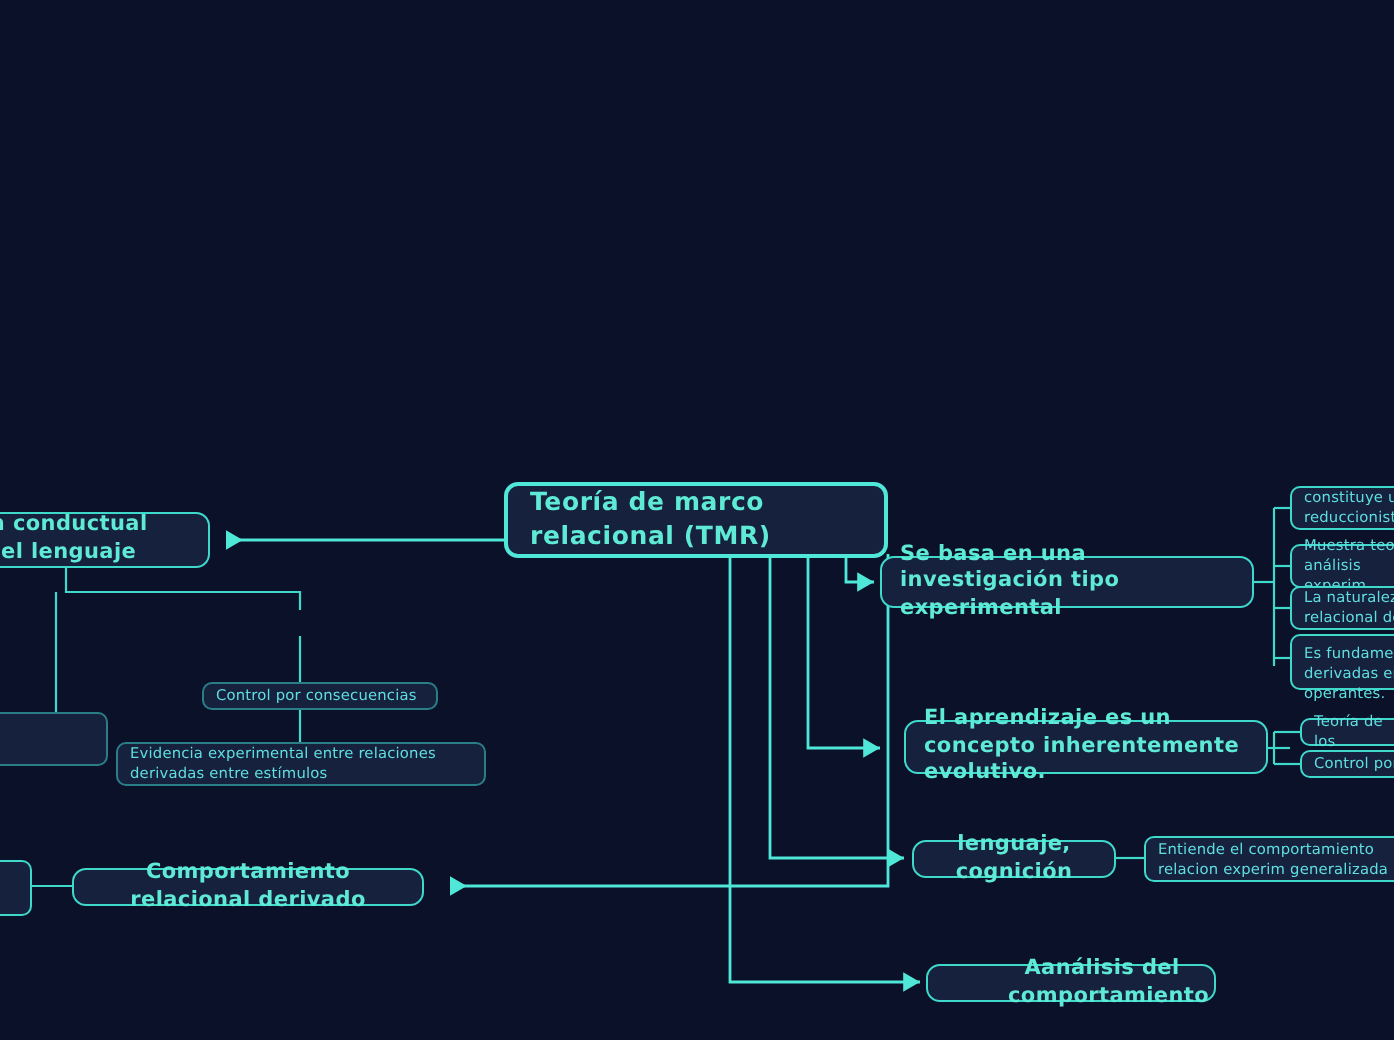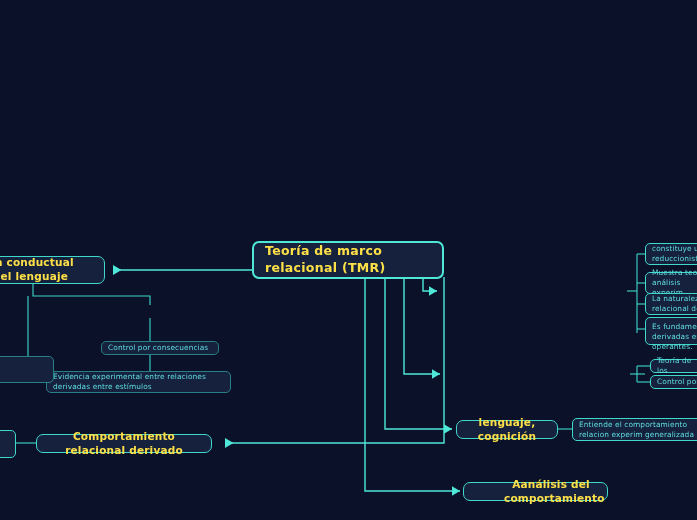--- a/index.html
+++ b/index.html
@@ -20,21 +20,21 @@
     left: 0; top: 0;
     width: 697px;
     height: 520px;
     pointer-events: none;
   }
   .node {
     position: absolute;
     box-sizing: border-box;
     border-radius: 7px;
     background: #16213e;
-    color: #fde047;
+    color: #5eead4;
     display: flex;
     align-items: center;
     z-index: 2;
   }
   .node.root {
     border: 2px solid #4fe8d8;
     font-size: 12.5px;
     font-weight: bold;
     line-height: 1.35;
     letter-spacing: 0.3px;
@@ -124,53 +124,59 @@
 
   <div class="node branch" style="left:-40px; top:256px; width:145px; height:28px;">
     <span class="txt">ación conductual dio del lenguaje</span>
   </div>
 
 
   <div class="node leaf" style="left:101px; top:341px; width:118px; height:14px;">
     <span class="txt">Control por consecuencias</span>
   </div>
 
-  <div class="node leaf" style="left:46px; top:371px; width:185px; height:22px;">
+  <div class="node leaf" style="left:58px; top:371px; width:185px; height:22px;">
     <span class="txt">Evidencia experimental entre relaciones derivadas entre estímulos</span>
   </div>
 
   <div class="node leaf" style="left:-44px; top:356px; width:98px; height:27px;">
     <span class="txt">so con la</span>
   </div>
 
   <div class="node branch" style="left:36px; top:434px; width:176px; height:19px; justify-content:flex-end;">
     <span class="txt" style="text-align:center;">Comportamiento relacional derivado</span>
   </div>
 
   <div class="node leaf bright" style="left:-22px; top:430px; width:38px; height:28px;">
     <span class="txt"></span>
   </div>
 
+  <div class="node branch" style="left:440px; top:278px; width:187px; height:26px;">
+    <span class="txt">Se basa en una investigación tipo experimental</span>
+  </div>
 
   <div class="node leaf bright" style="left:645px; top:243px; width:74px; height:22px;">
     <span class="txt">constituye una reduccionista n</span>
   </div>
 
   <div class="node leaf bright" style="left:645px; top:272px; width:74px; height:22px;">
     <span class="txt">Muestra teoría análisis experim</span>
   </div>
 
   <div class="node leaf bright" style="left:645px; top:293px; width:74px; height:22px;">
     <span class="txt">La naturaleza d relacional deriv</span>
   </div>
 
   <div class="node leaf bright" style="left:645px; top:317px; width:74px; height:28px; align-items:flex-start;">
     <span class="txt">Es fundamenta derivadas entre operantes.</span>
   </div>
 
+  <div class="node branch" style="left:452px; top:360px; width:182px; height:27px;">
+    <span class="txt">El aprendizaje es un concepto inherentemente evolutivo.</span>
+  </div>
 
   <div class="node leaf bright" style="left:650px; top:359px; width:60px; height:14px;">
     <span class="txt">Teoría de los</span>
   </div>
 
   <div class="node leaf bright" style="left:650px; top:375px; width:60px; height:14px;">
     <span class="txt">Control por</span>
   </div>
 
   <div class="node branch" style="left:456px; top:420px; width:102px; height:19px; justify-content:center;">

